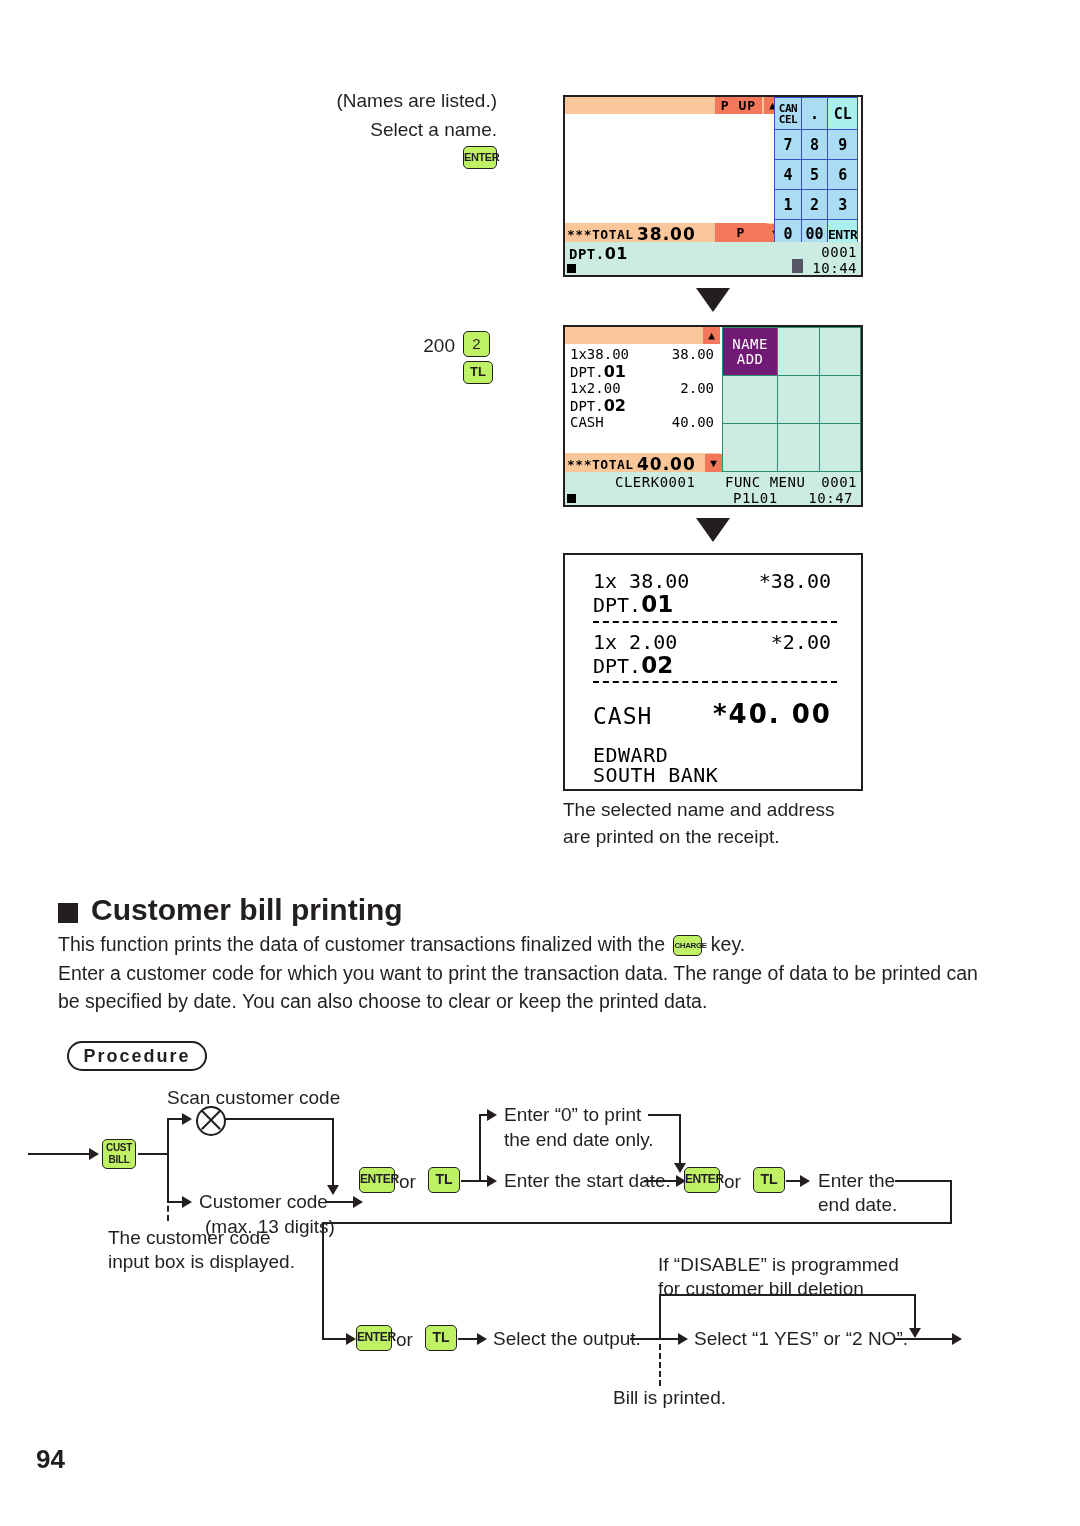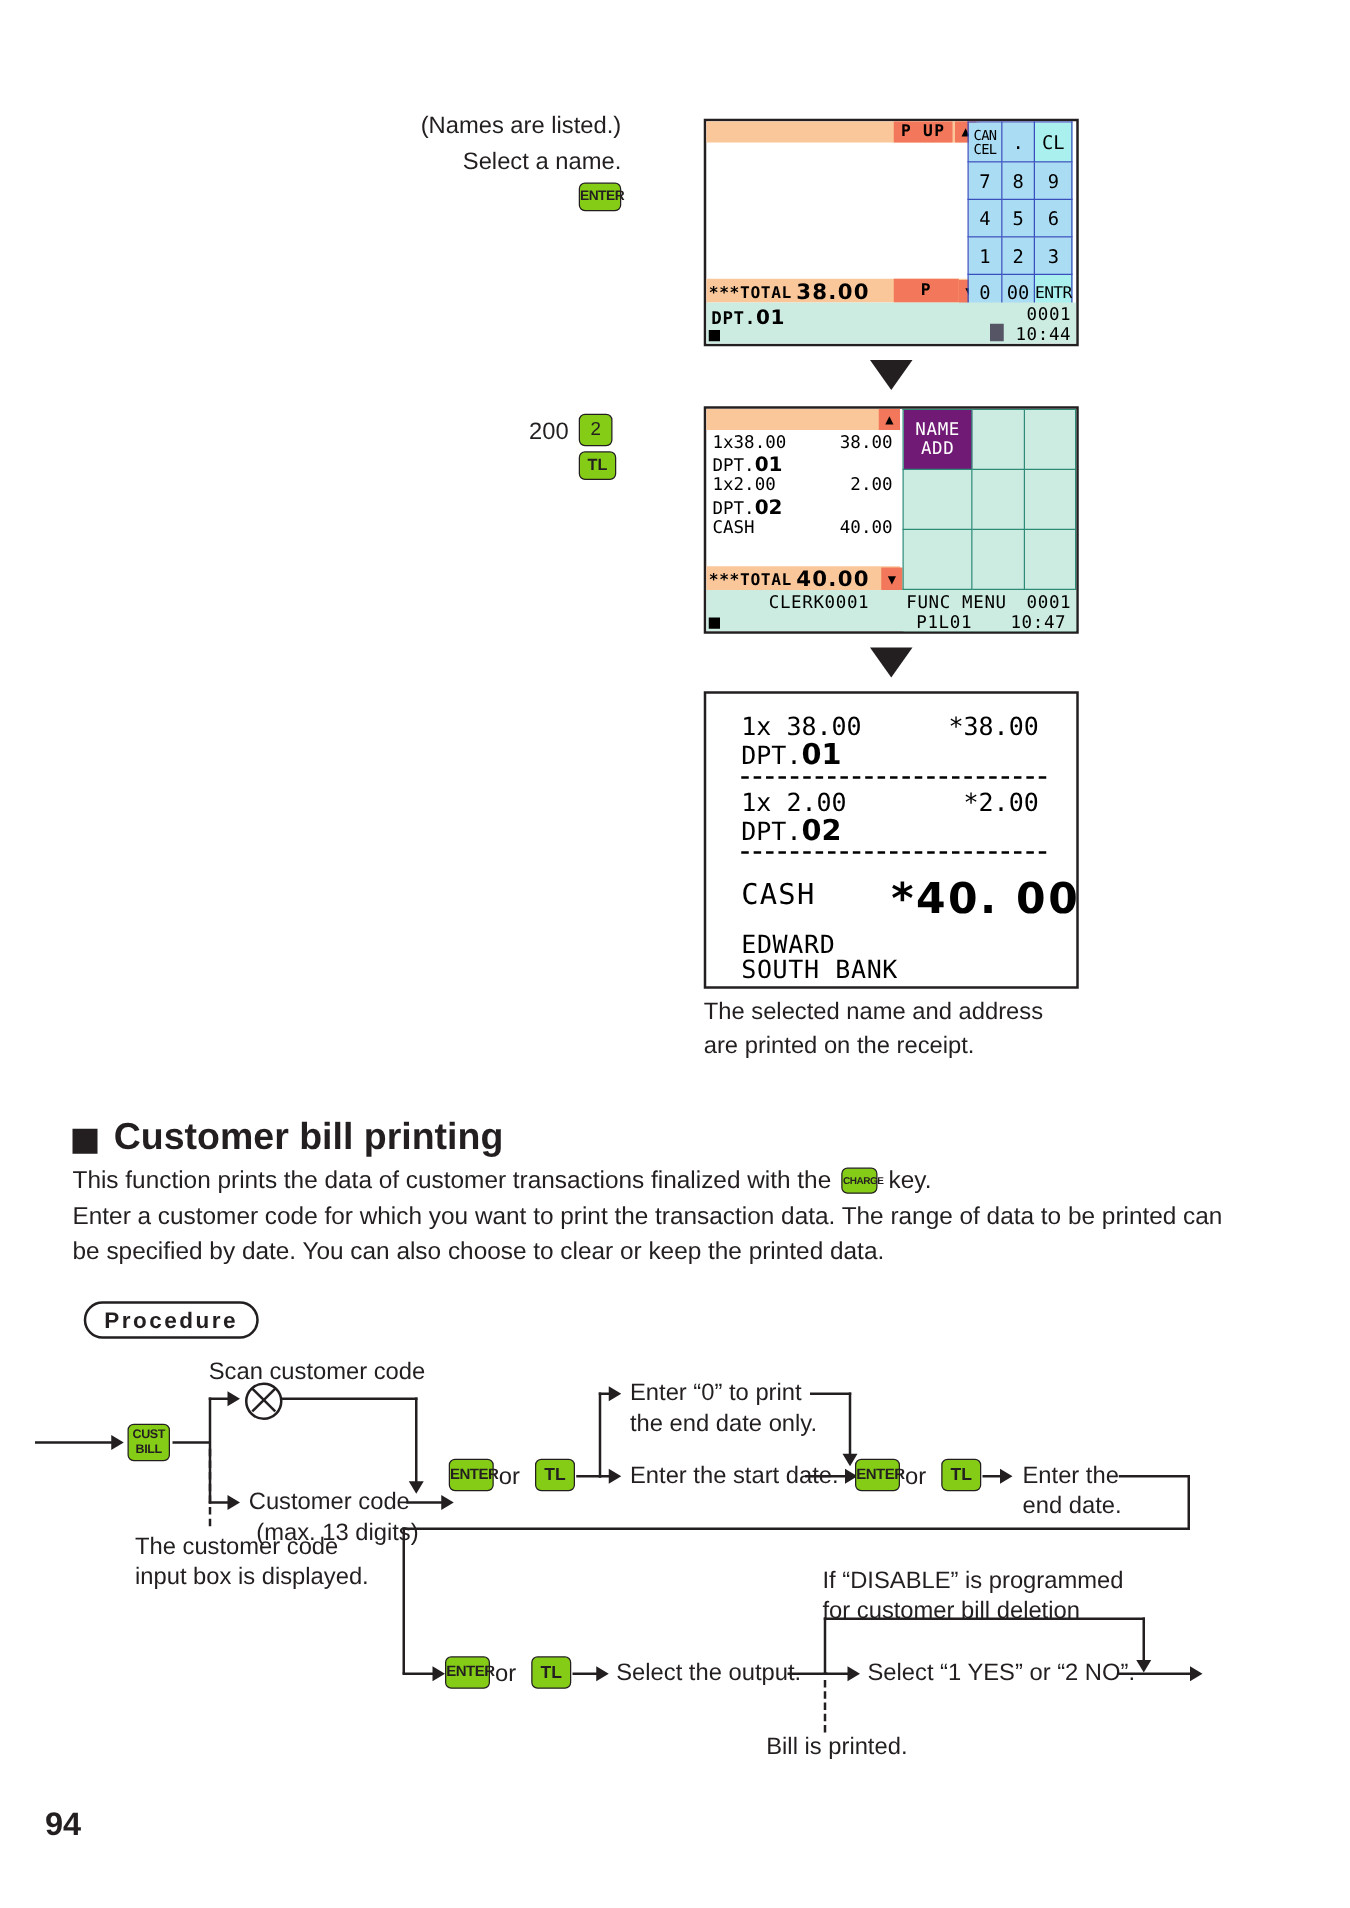--- a/index.html
+++ b/index.html
@@ -5,21 +5,21 @@
   html,body{margin:0;padding:0;background:#fff;}
   body{width:1080px;height:1526px;position:relative;font-family:"Liberation Sans",sans-serif;color:#231f20;}
   .pg{position:absolute;left:0;top:0;width:1004px;height:1526px;}
 
   
   .txt{position:absolute;font-size:19px;line-height:25px;color:#231f20;white-space:pre;}
   .txt.r{text-align:right;}
 
   
   .key{display:inline-block;border:1.6px solid #231f20;border-radius:5px;
-       text-align:center;vertical-align:middle;background:#84cc16;color:#231f20;
+       text-align:center;vertical-align:middle;background:#bef264;color:#231f20;
        font-family:"Liberation Sans",sans-serif;font-weight:bold;box-sizing:border-box;}
   .key.k-enter{width:34px;height:23px;line-height:20px;font-size:11px;letter-spacing:-0.4px;}
   .key.k-tl{width:30px;height:23px;line-height:20px;font-size:13px;}
   .key.k-num{width:27px;height:26px;line-height:23px;font-size:15px;font-weight:normal;}
   .key.k-charge{width:29px;height:21px;line-height:19px;font-size:8px;letter-spacing:-0.4px;}
   .key.k-cust{width:34px;height:30px;font-size:10px;line-height:12px;padding-top:2px;letter-spacing:-0.3px;}
   .abskey{position:absolute;}
 
   
   .lcd{position:absolute;border:2px solid #231f20;background:#fff;box-sizing:border-box;
@@ -55,21 +55,21 @@
             line-height:15px;font-family:"DejaVu Sans Mono",monospace;vertical-align:middle;letter-spacing:0.5px;}
 
   
   .receipt{position:absolute;border:2px solid #231f20;background:#fff;box-sizing:border-box;}
   .rc{position:absolute;font-family:"DejaVu Sans Mono",monospace;color:#000;white-space:pre;}
   .rc-qty{font-size:20px;letter-spacing:0px;}
   .rc-dpt{font-size:20px;}
   .rc-dptnum{font-family:"DejaVu Sans",sans-serif;font-weight:bold;font-size:23px;}
   .rc-amt{font-size:20px;}
   .rc-cash{font-size:23px;letter-spacing:1px;}
-  .rc-cashamt{font-family:"DejaVu Sans",sans-serif;font-weight:bold;font-size:34px;letter-spacing:2px;}
+  .rc-cashamt{font-family:"DejaVu Sans",sans-serif;font-weight:bold;font-size:26px;letter-spacing:2px;}
   .rc-name{font-size:20px;letter-spacing:0.5px;}
   .dash{position:absolute;border-top:2px dashed #000;}
 
   
   .tri{position:absolute;width:0;height:0;border-left:17px solid transparent;
        border-right:17px solid transparent;border-top:24px solid #231f20;}
 
   
   .sqbullet{position:absolute;width:20px;height:20px;background:#231f20;}
   .h2{position:absolute;font-size:30px;font-weight:bold;color:#231f20;white-space:nowrap;}
@@ -113,21 +113,21 @@
     <div class="pup" style="left:150px;width:47px;">P UP</div>
     <div class="arrw" style="left:199px;">▲</div>
 
 
     <div class="bar-bot" style="top:126px;width:219px;"></div>
     <div class="totalline" style="top:130px;">***TOTAL</div>
     <div class="totalline totalbig" style="left:72px;top:127px;">38.00</div>
     <div class="pdown" style="left:150px;top:126px;width:52px;">P DOWN</div>
     <div class="arrw" style="left:202px;top:127px;height:19px;line-height:19px;">▼</div>
 
-    <table class="kp" style="left:209px;top:0px;border-collapse:collapse;">
+    <table class="kp" style="left:209px;top:0px;border-collapse:collapse;font-weight:bold;">
       <tbody>
           <tr>
         <td class="small" style="width:26px;height:31px;">CAN<br>CEL</td>
         <td style="width:25px;height:31px;">.</td>
         <td class="cy" style="width:26px;height:31px;">CL</td>
       </tr>
       <tr>
         <td style="height:29px;">7</td>
         <td>8</td>
         <td>9</td>

